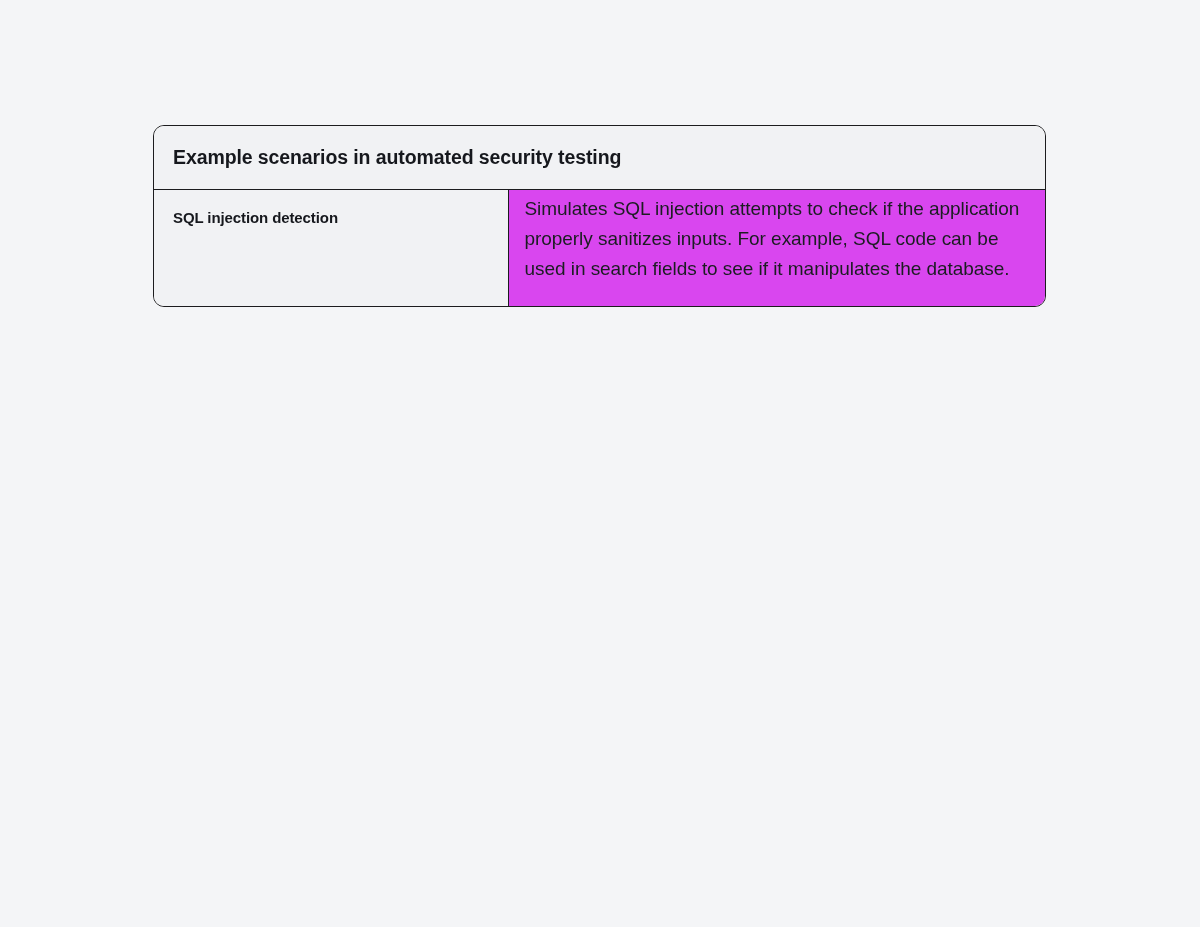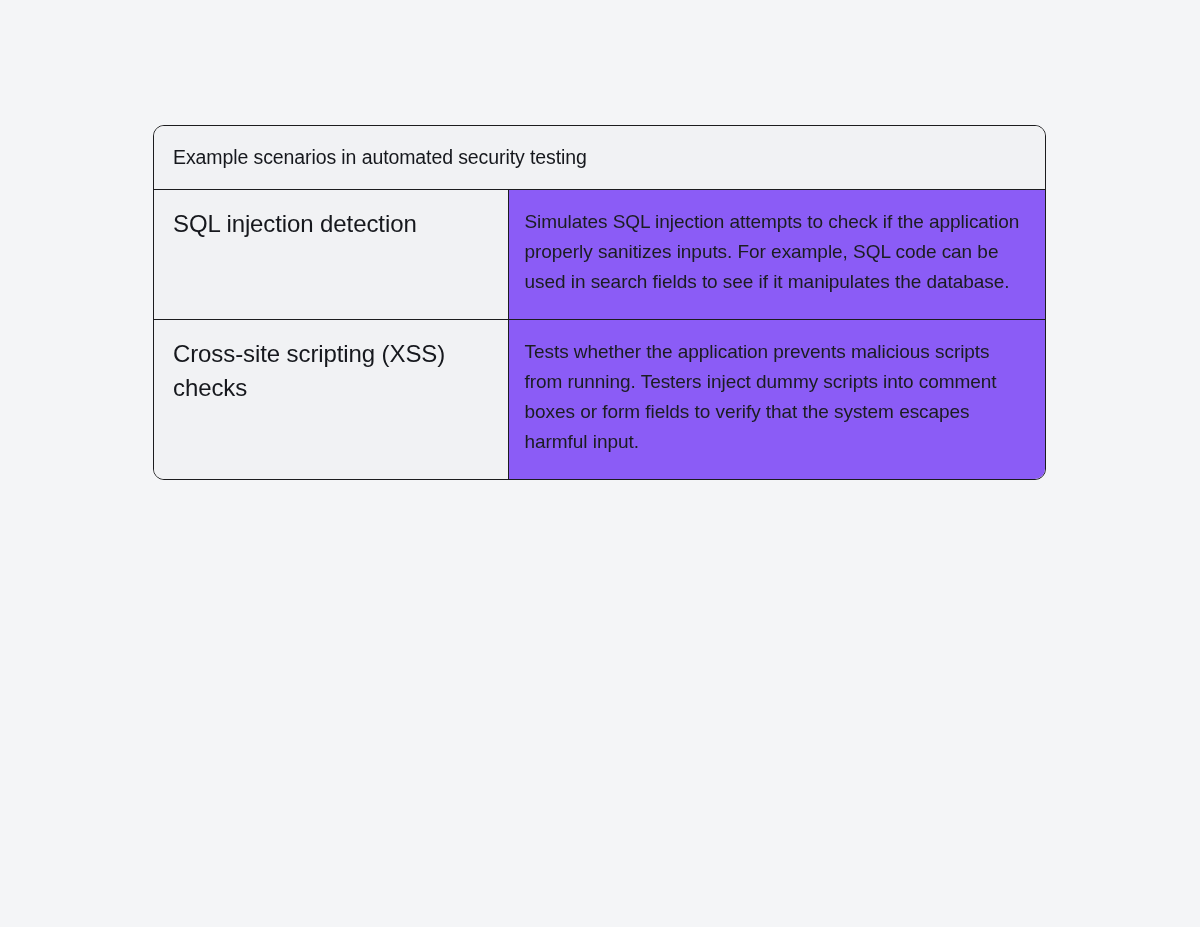--- a/index.html
+++ b/index.html
@@ -45,49 +45,49 @@
   table.scenario-table col.col-label { width: 354px; }
   table.scenario-table col.col-desc  { width: 537px; }
 
   
   .table-header-row th {
     background: #f1f2f4;
     text-align: left;
     padding: 19px 20px 19px 19px;
     border-bottom: 1px solid #1c1c1e;
     font-size: 19.5px;
-    font-weight: normal;
+    font-weight: bold;
     line-height: 1.3;
     color: #16181d;
     letter-spacing: -0.1px;
   }
 
   
   .table-body-row > td {
     vertical-align: top;
     border-bottom: 1px solid #1c1c1e;
   }
   .table-body-row:last-child > td {
     border-bottom: none;
   }
 
   td.cell-label {
     background: #f1f2f4;
     border-right: 1px solid #1c1c1e;
     padding: 17px 22px 36px 19px;
-    font-size: 24px;
-    font-weight: normal;
+    font-size: 15px;
+    font-weight: bold;
     line-height: 1.42;
     color: #16181d;
     letter-spacing: -0.1px;
   }
 
   td.cell-desc {
-    background: #8b5cf6;
-    padding: 17px 24px 22px 16px;
+    background: #d946ef;
+    padding: 4px 24px 22px 16px;
     font-size: 19px;
     font-weight: normal;
     line-height: 1.58;
     color: #1b1d21;
     letter-spacing: -0.05px;
   }
 </style>
 </head>
 <body>
 
@@ -101,20 +101,16 @@
       <thead>
         <tr class="table-header-row">
           <th colspan="2">Example scenarios in automated security testing</th>
         </tr>
       </thead>
       <tbody>
         <tr class="table-body-row">
           <td class="cell-label">SQL injection detection</td>
           <td class="cell-desc">Simulates SQL injection attempts to check if the application properly sanitizes inputs. For example, SQL code can be used in search fields to see if it manipulates the database.</td>
         </tr>
-        <tr class="table-body-row">
-          <td class="cell-label">Cross-site scripting (XSS) checks</td>
-          <td class="cell-desc">Tests whether the application prevents malicious scripts from running. Testers inject dummy scripts into comment boxes or form fields to verify that the system escapes harmful input.</td>
-        </tr>
       </tbody>
     </table>
   </div>
 </div>
 
 </body></html>

